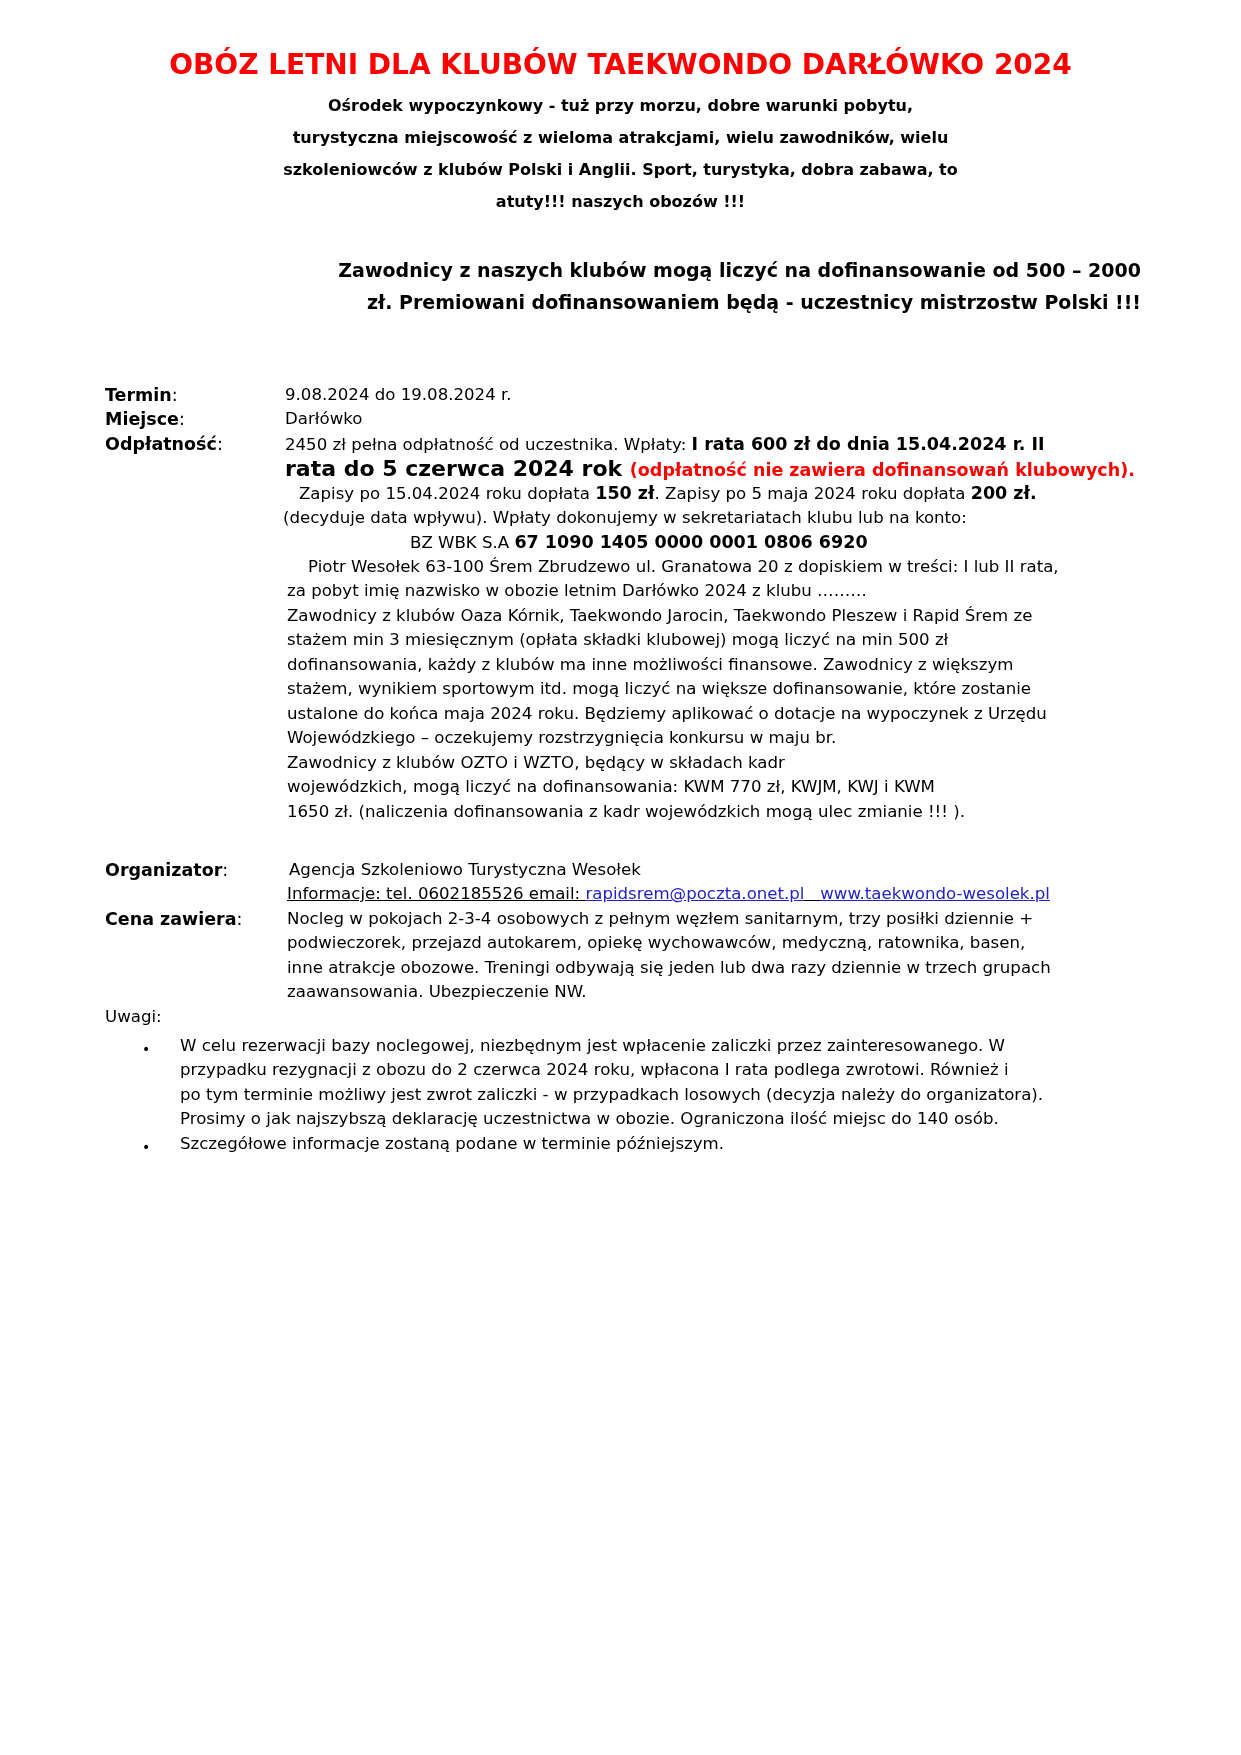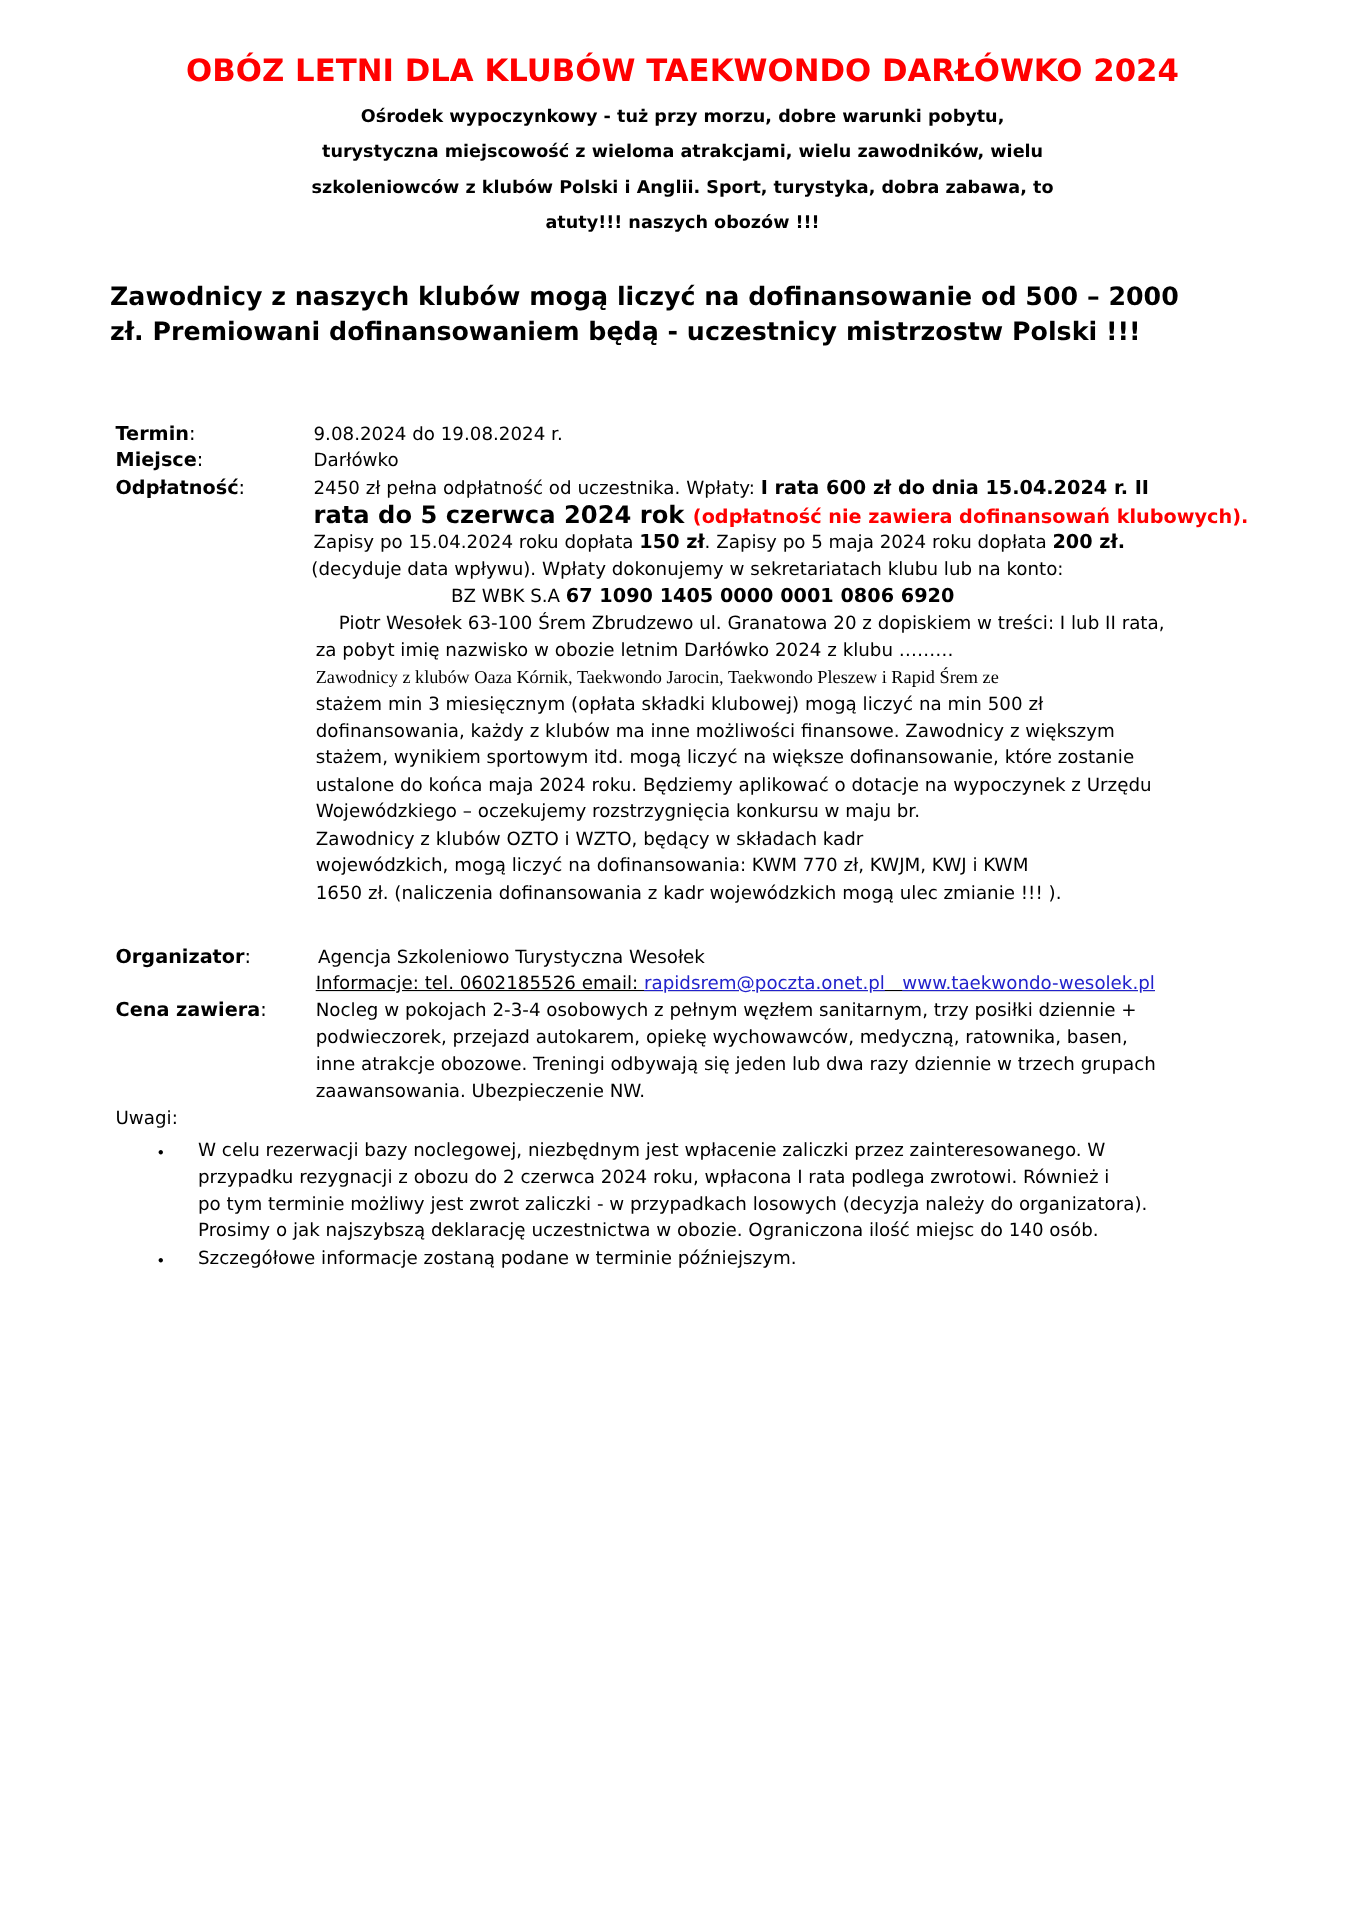--- a/index.html
+++ b/index.html
@@ -5,22 +5,22 @@
     html, body { margin: 0; padding: 0; background: #ffffff; }
     body { width: 1241px; height: 1755px; position: relative; overflow: hidden;
            font-family: "DejaVu Sans", sans-serif; color: #000; }
     .page { position: absolute; left: 0; top: 0; width: 1241px; height: 1755px; }
 
     .title { position: absolute; left: 0; top: 48px; width: 1241px; text-align: center;
              color: #ff0000; font-weight: bold; font-size: 28px; letter-spacing: 0px; white-space: nowrap; }
     .intro { position: absolute; left: 100px; top: 90px; width: 1041px; text-align: center;
              font-weight: bold; font-size: 16px; line-height: 32px; }
     .intro div { white-space: nowrap; }
-    .subsidy { position: absolute; left: 100px; top: 254px; width: 1041px; text-align: left;
-               font-weight: bold; font-size: 23px; line-height: 32px; }
+    .subsidy { position: absolute; left: 100px; top: 254px; width: 1041px; text-align: right;
+               font-weight: bold; font-size: 19px; line-height: 32px; }
     .subsidy div { white-space: nowrap; }
 
     .body { font-family: "DejaVu Sans", sans-serif; font-size: 16.6px; line-height: 24.5px; }
     .label { position: absolute; left: 105px; font-weight: bold; font-size: 17.5px; white-space: nowrap; }
     .label .colon { font-weight: normal; }
     .val { position: absolute; white-space: nowrap; font-size: 16.6px; }
     .b { font-weight: bold; }
     .red { color: #ff0000; font-weight: bold; }
     a.link { color: #1a0dab; color: #2222cc; text-decoration: underline; }
     .bullet { position: absolute; left: 142px; font-size: 14px; }
@@ -52,30 +52,30 @@
     <div class="label" style="top:407px;"><span>Miejsce</span><span class="colon">:</span></div>
     <div class="val" style="left:285px; top:407px;">Darłówko</div>
 
     <div class="label" style="top:432px;"><span>Odpłatność</span><span class="colon">:</span></div>
     <div class="val" style="left:285px; top:432px;">
       <span>2450 zł pełna odpłatność od uczestnika. Wpłaty:  </span><span class="b" style="font-size:17.5px;">I rata 600 zł do dnia 15.04.2024 r. II</span>
     </div>
     <div class="val" style="left:285px; top:457px;">
       <span class="b" style="font-size:22px;">rata do 5 czerwca 2024 rok </span><span class="red" style="font-size:17.5px;">(odpłatność nie zawiera dofinansowań klubowych).</span>
     </div>
-    <div class="val" style="left:285px; top:481px;">
+    <div class="val" style="left:299px; top:481px;">
       <span>Zapisy po 15.04.2024 roku dopłata </span><span class="b" style="font-size:17.5px;">150 zł</span><span>. Zapisy po 5 maja 2024 roku dopłata </span><span class="b" style="font-size:17.5px;">200 zł.</span>
     </div>
     <div class="val" style="left:283px; top:506px;">(decyduje data wpływu). Wpłaty dokonujemy w sekretariatach klubu lub na konto:</div>
     <div class="val" style="left:410px; top:530px;">
       <span>BZ WBK S.A </span><span class="b" style="font-size:17.5px;">67 1090 1405 0000 0001 0806 6920</span>
     </div>
     <div class="val" style="left:287px; top:555px;margin-left:21px;">Piotr Wesołek 63-100 Śrem Zbrudzewo ul. Granatowa 20 z dopiskiem w treści: I lub II rata,</div>
     <div class="val" style="left:287px; top:579px;">za pobyt  imię nazwisko w obozie letnim Darłówko 2024 z klubu ………</div>
-    <div class="val" style="left:287px; top:604px;font-family:Liberation Serif, serif;">Zawodnicy z klubów Oaza Kórnik, Taekwondo Jarocin, Taekwondo Pleszew i Rapid Śrem ze</div>
+    <div class="val" style="left:287px; top:604px;">Zawodnicy z klubów Oaza Kórnik, Taekwondo Jarocin, Taekwondo Pleszew i Rapid Śrem ze</div>
     <div class="val" style="left:287px; top:628px;">stażem min 3 miesięcznym (opłata składki klubowej) mogą liczyć na min 500 zł</div>
     <div class="val" style="left:287px; top:653px;">dofinansowania, każdy z klubów ma inne możliwości finansowe. Zawodnicy z większym</div>
     <div class="val" style="left:287px; top:677px;">stażem, wynikiem sportowym itd. mogą liczyć na większe dofinansowanie, które zostanie</div>
     <div class="val" style="left:287px; top:702px;">ustalone do końca maja 2024 roku. Będziemy aplikować o dotacje na wypoczynek z Urzędu</div>
     <div class="val" style="left:287px; top:726px;">Wojewódzkiego – oczekujemy rozstrzygnięcia konkursu w maju br.</div>
     <div class="val" style="left:287px; top:751px;">Zawodnicy z klubów OZTO i WZTO, będący w składach kadr</div>
     <div class="val" style="left:287px; top:775px;">wojewódzkich, mogą liczyć na dofinansowania: KWM 770 zł, KWJM, KWJ i KWM</div>
     <div class="val" style="left:287px; top:800px;">1650 zł. (naliczenia dofinansowania z kadr wojewódzkich mogą ulec zmianie !!! ).</div>
 
     <div class="label" style="top:858px;"><span>Organizator</span><span class="colon">:</span></div>

